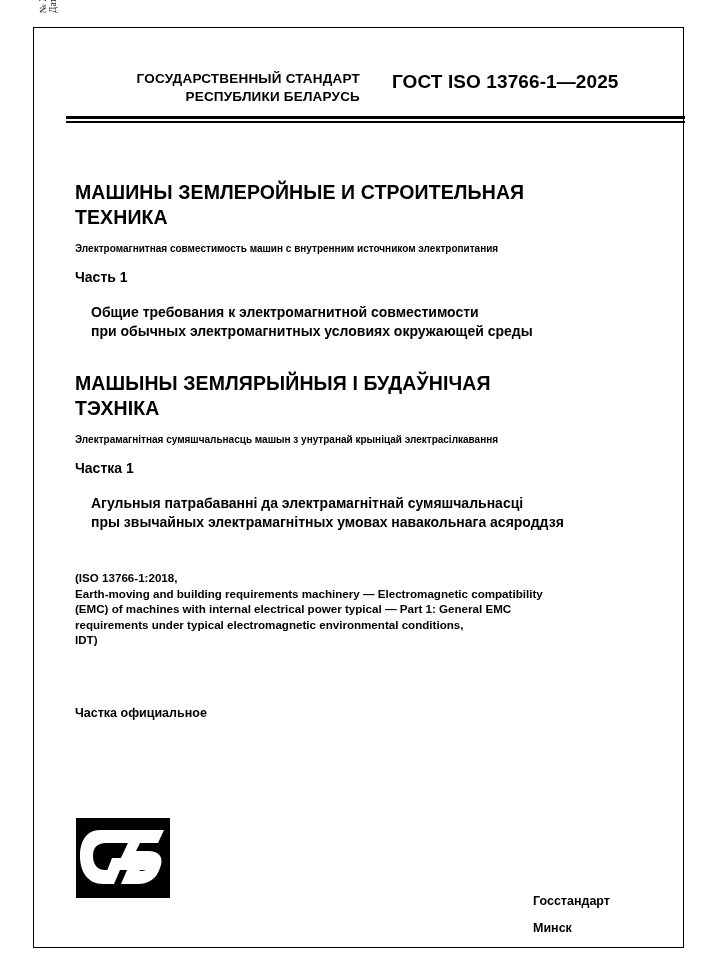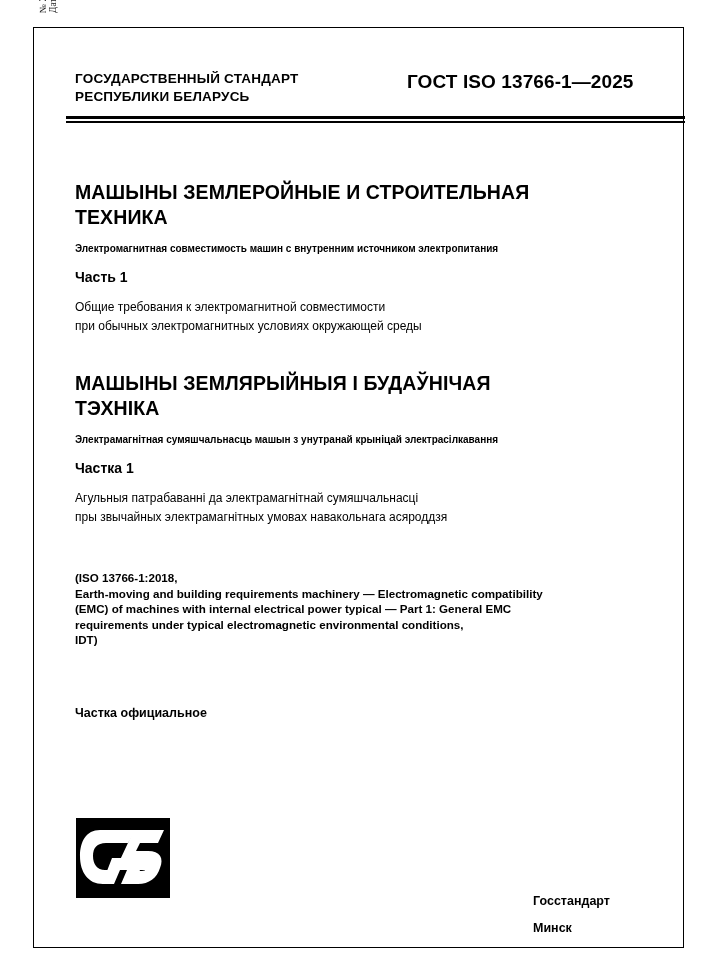--- a/index.html
+++ b/index.html
@@ -57,25 +57,26 @@
     left: 60px;
     top: 0px;
     width: 950px;
     height: 13px;
     line-height: 13px;
   }
 
   
   .header {
     position: absolute;
-    left: 75px;
+    left: 60px;
     top: 70px;
     width: 600px;
     display: flex;
     align-items: flex-start;
+    text-align: right;
   }
   .header-left {
     width: 300px;
     font-size: 13.5px;
     font-weight: bold;
     line-height: 18px;
     letter-spacing: 0.2px;
   }
   .header-left div { white-space: nowrap; }
   .header-right {
@@ -130,24 +131,24 @@
     line-height: 19px;
     margin: 0 0 10px 0;
   }
   .title-part {
     font-size: 14px;
     font-weight: bold;
     line-height: 19px;
     margin: 0 0 11px 0;
   }
   .title-scope {
-    font-size: 12px;
-    font-weight: normal;
+    font-size: 14px;
+    font-weight: bold;
     line-height: 19px;
-    margin: 0;
+    margin: 16px;
   }
 
   .block-ru { top: 180px; }
   .block-be { top: 371px; }
 
   
   .iso-ref {
     position: absolute;
     left: 75px;
     top: 570px;
@@ -207,21 +208,21 @@
     </div>
     <div class="header-right">ГОСТ ISO 13766-1—2025</div>
   </div>
 
   <div class="double-rule">
     <div class="bar-thick"></div>
     <div class="bar-thin"></div>
   </div>
 
   <div class="block block-ru">
-    <h1 class="title-main">МАШЫНЫ ЗЕМЛЕРОЙНЫЕ И СТРОИТЕЛЬНАЯ ТЕХНИКА</h1>
+    <h1 class="title-main">МАШИНЫ ЗЕМЛЕРОЙНЫЕ И СТРОИТЕЛЬНАЯ ТЕХНИКА</h1>
     <p class="title-sub">Электромагнитная совместимость машин с внутренним источником электропитания</p>
     <p class="title-part">Часть 1</p>
     <p class="title-scope">
       <span>Общие требования к электромагнитной совместимости</span><br>
       <span>при обычных электромагнитных условиях окружающей среды</span>
     </p>
   </div>
 
   <div class="block block-be">
     <h1 class="title-main">МАШЫНЫ ЗЕМЛЯРЫЙНЫЯ І БУДАЎНІЧАЯ ТЭХНІКА</h1>

